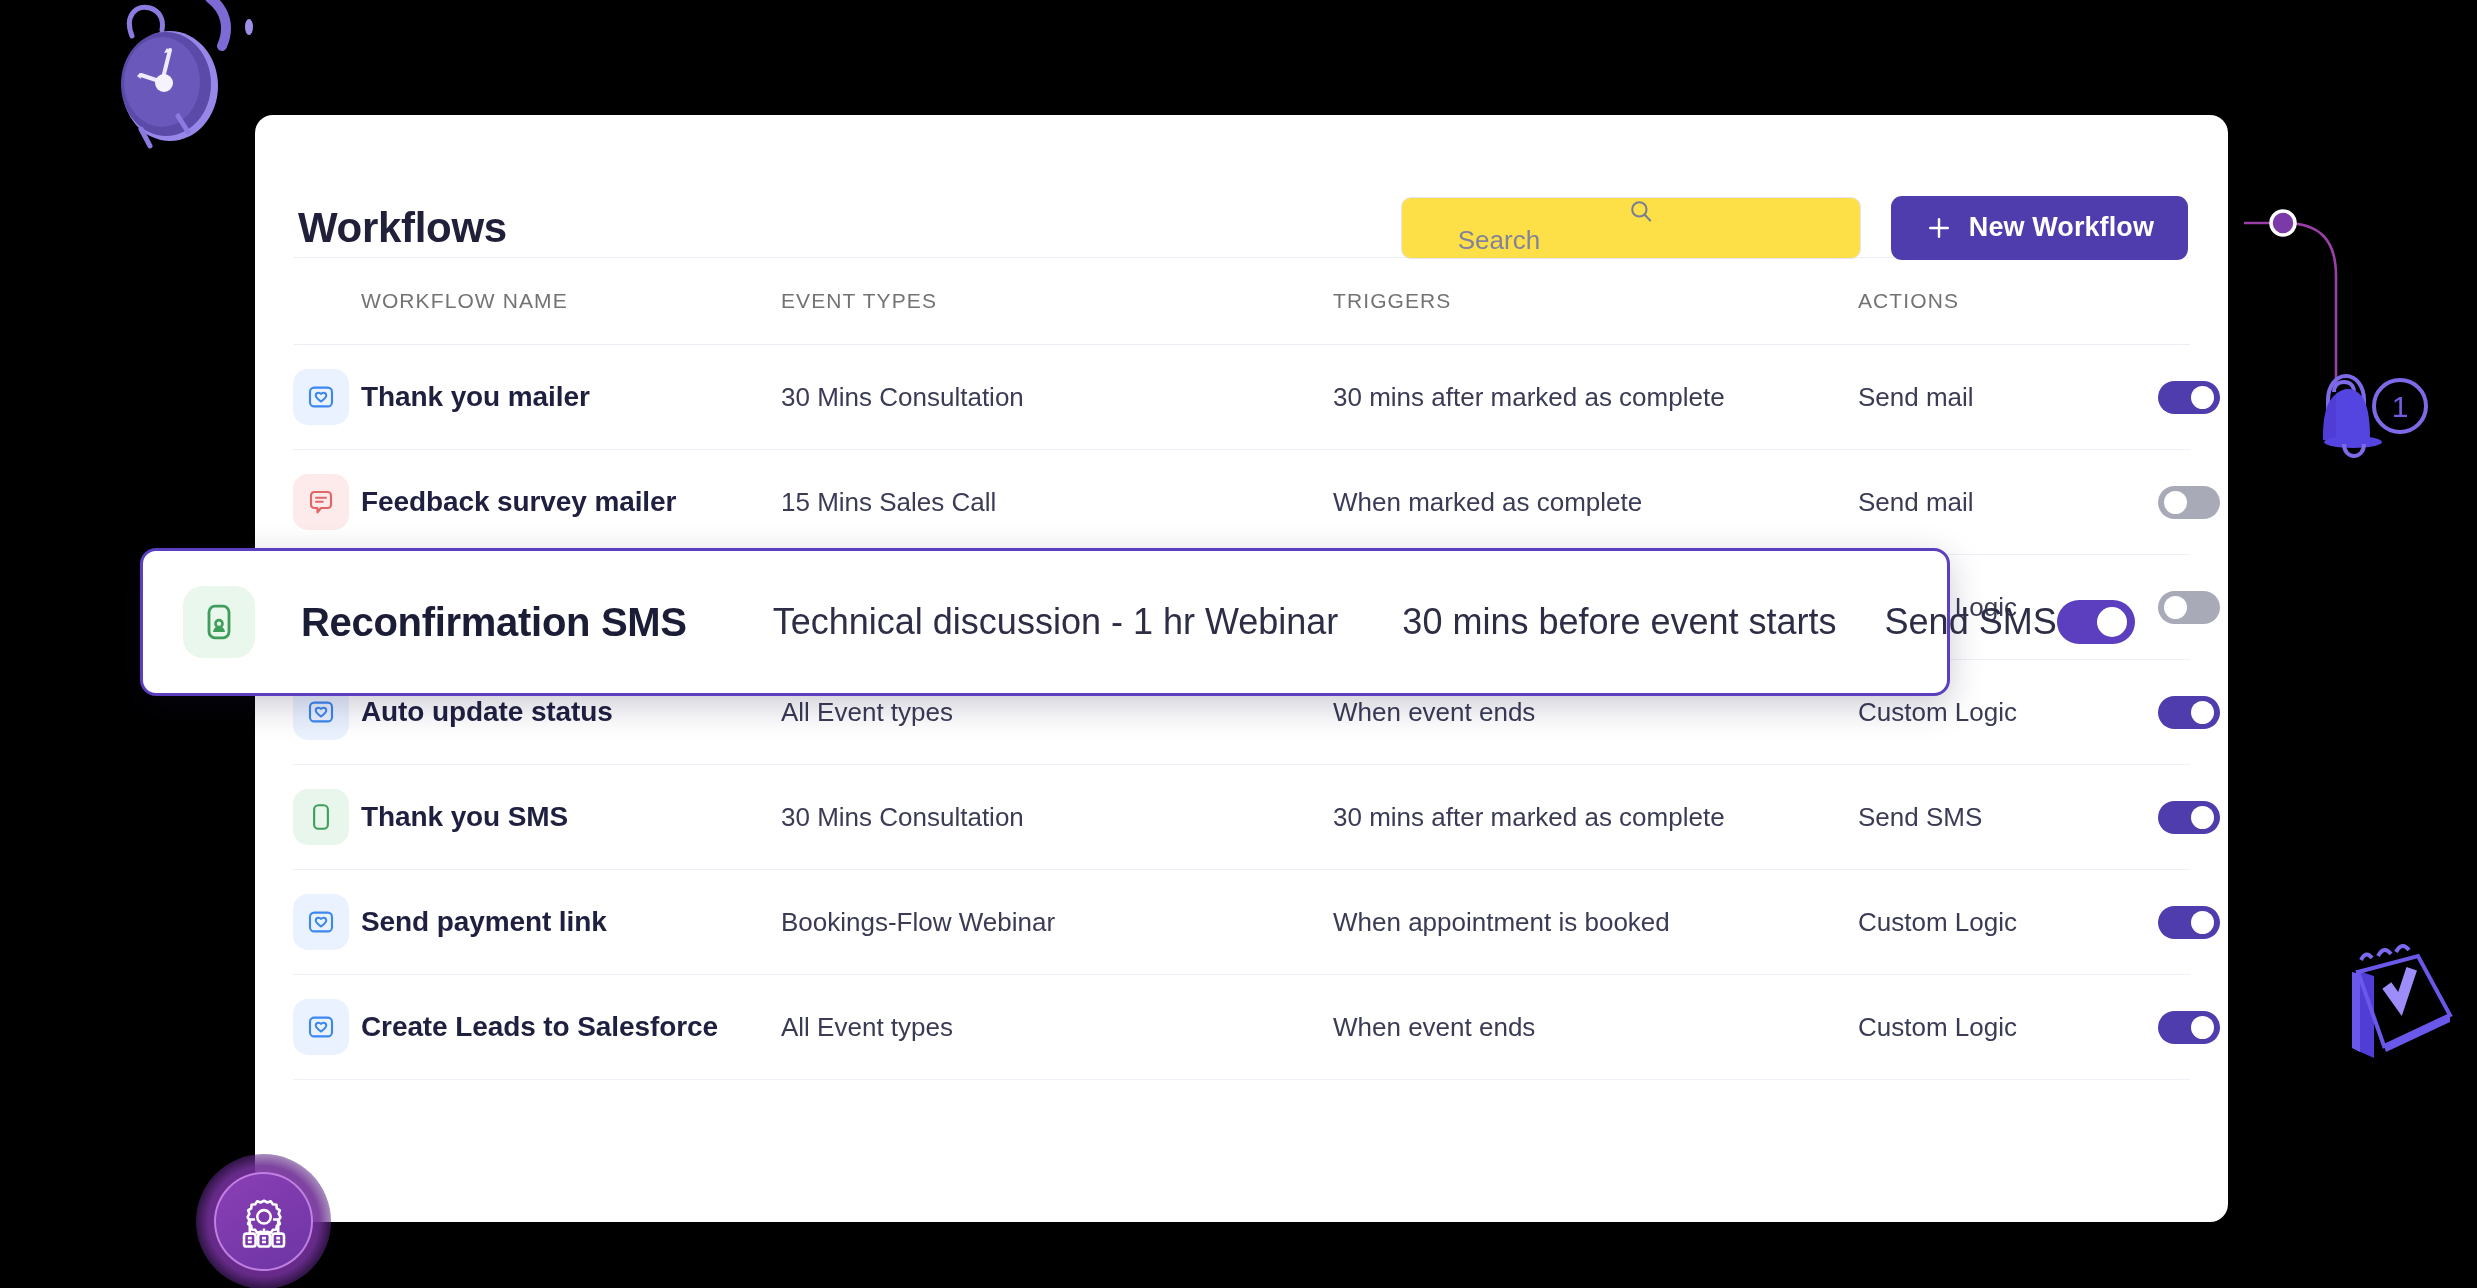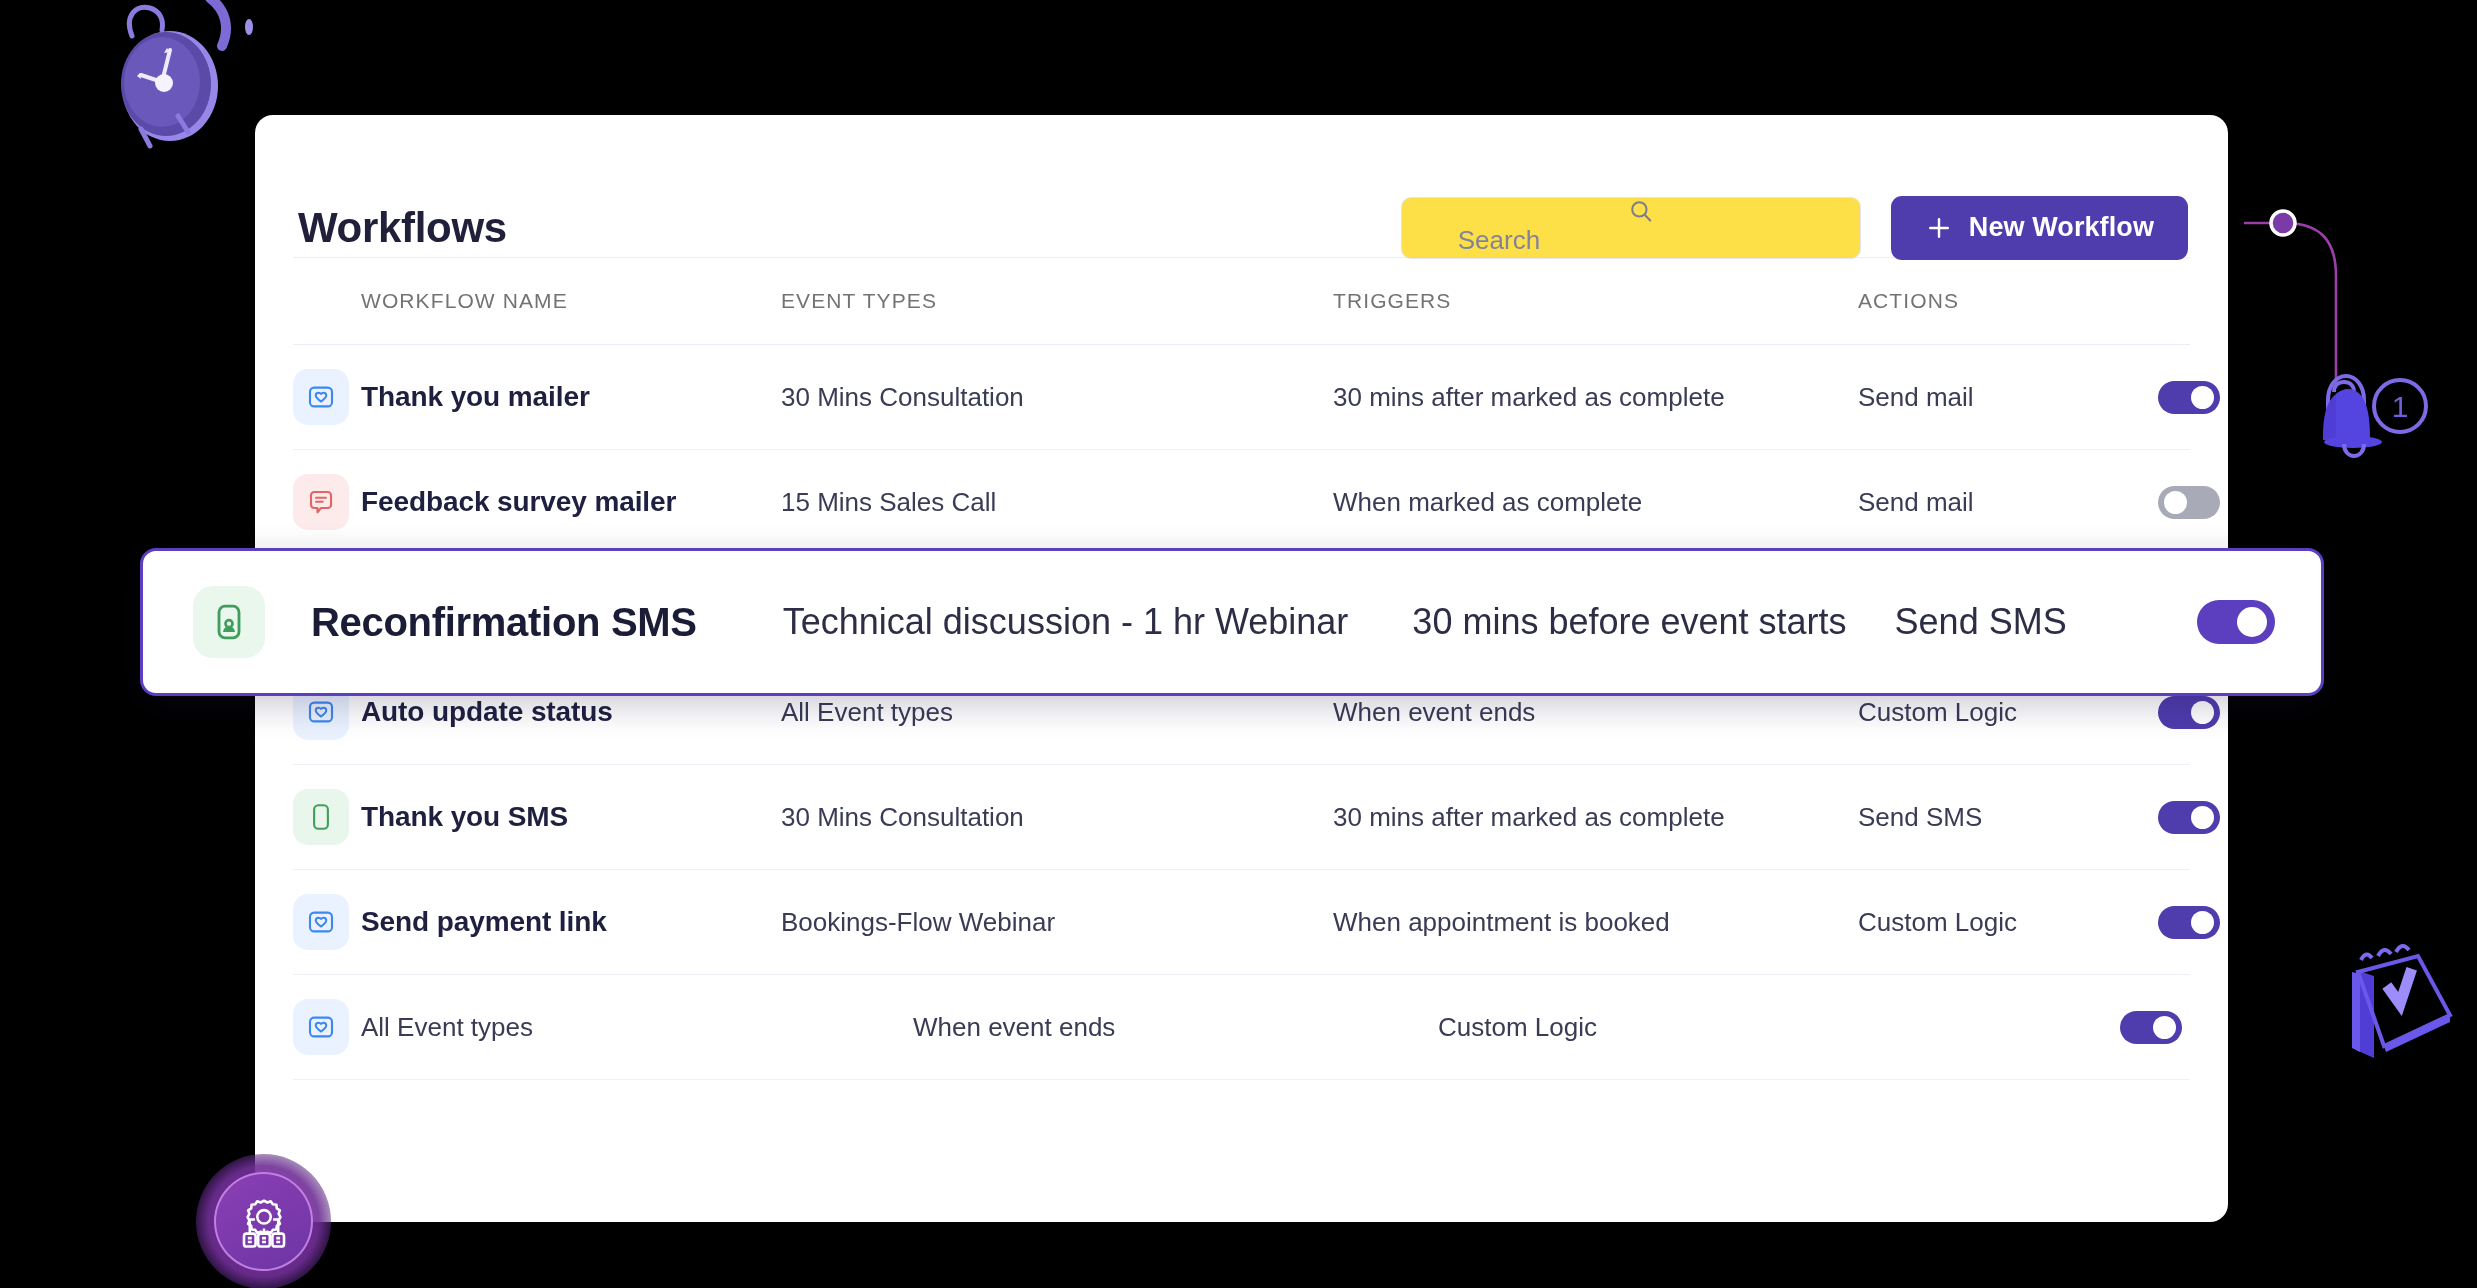--- a/index.html
+++ b/index.html
@@ -136,26 +136,26 @@
   }
   .toggle.on  { background: #4f3cad; }
   .toggle.on .knob  { right: 6px; }
   .toggle.off { background: #a9aab8; }
   .toggle.off .knob { left: 6px; }
 
   
   .overlay-row {
     position: absolute;
     left: 140px; top: 548px;
-    width: 2184px; height: 148px;
+    width: 1810px; height: 148px;
     background: #ffffff;
     border: 3px solid #5b3fbe;
     border-radius: 16px;
     display: flex; align-items: center;
-    padding: 0 46px 0 50px;
+    padding: 0 46px 0 40px;
     z-index: 30;
     box-shadow: 0 10px 34px rgba(25,18,60,.22);
   }
   .ov-icon {
     width: 72px; height: 72px; border-radius: 20px;
     background: #eaf7ec;
     display: flex; align-items: center; justify-content: center;
     flex: 0 0 72px;
   }
   .ov-name {
@@ -380,20 +380,21 @@
           </div>
           <div class="row">
             <div class="c-icon">
               <div class="row-icon ic-blue">
                 <svg width="30" height="30" viewBox="0 0 24 24">
                   <rect x="3.2" y="4.5" width="17.6" height="15" rx="3.4" fill="none" stroke="#3d87f0" stroke-width="1.7"></rect>
                   <path d="M12 15.6 C9.4 13.6 7.8 12.4 7.8 10.7 C7.8 9.4 8.8 8.5 10 8.5 C10.9 8.5 11.6 9 12 9.6 C12.4 9 13.1 8.5 14 8.5 C15.2 8.5 16.2 9.4 16.2 10.7 C16.2 12.4 14.6 13.6 12 15.6 Z" fill="none" stroke="#3d87f0" stroke-width="1.6" stroke-linejoin="round"></path>
                 </svg>
               </div>
             </div>
+            <div class="c-name cell-name">Create Leads to Salesforce</div>
             <div class="c-event cell-text">All Event types</div>
             <div class="c-trig cell-text">When event ends</div>
             <div class="c-act cell-text">Custom Logic</div>
             <div class="c-tog">
               <div class="toggle on">
                 <span class="knob"></span>
               </div>
             </div>
           </div>
         </div>

